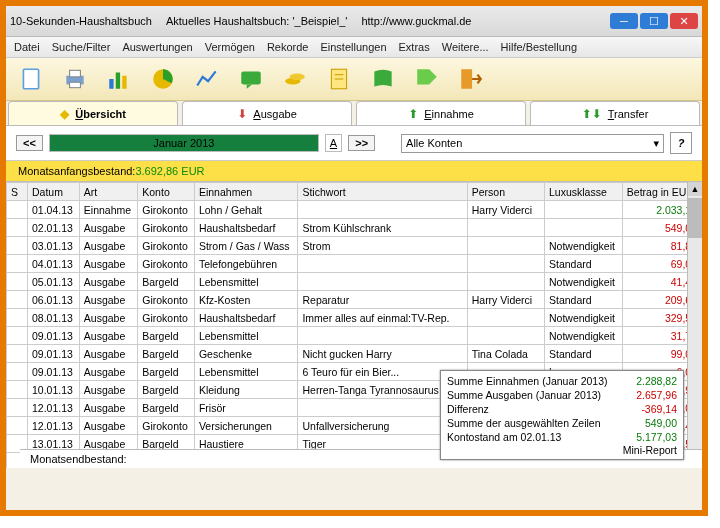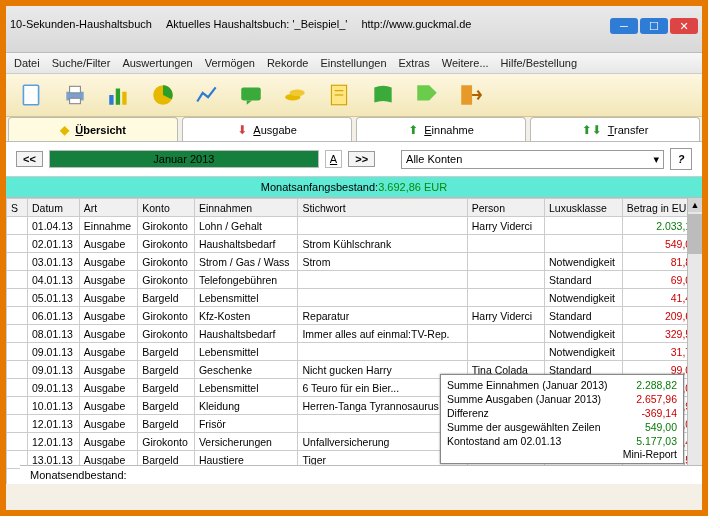--- a/index.html
+++ b/index.html
@@ -1,48 +1,48 @@
 <!DOCTYPE html>
 <html><head>
 <meta charset="utf-8">
 <style>
 html,body{margin:0;padding:0;font-family:Tahoma,Arial,sans-serif;font-size:11px;color:#000}
 .frame{border:6px solid #e67a00;width:708px;height:516px;box-sizing:border-box;background:#f4f0e6;overflow:hidden;position:relative}
-.titlebar{background:linear-gradient(#eaeaea,#d8d8d8);height:22px;display:flex;padding:12px 4px;gap:14px;border-bottom:1px solid #bbb;font-size:11px}
+.titlebar{background:linear-gradient(#eaeaea,#d8d8d8);height:22px;display:flex;align-items:center;padding:4px 4px;gap:14px;border-bottom:1px solid #bbb;font-size:11px}
 .titlebar .spacer{flex:1}
 .winbtns{display:flex;gap:2px}
 .winbtn{width:28px;height:16px;border-radius:3px;display:flex;align-items:center;justify-content:center;color:#fff;font-size:11px}
 .min{background:#2e7cd6}.max{background:#2e7cd6}.close{background:#d44}
 .menubar{background:linear-gradient(#f7f7f7,#e7e7e7);height:20px;display:flex;align-items:center;gap:12px;padding:0 8px;border-bottom:1px solid #ccc}
 .menubar span{color:#222}
 .toolbar{background:linear-gradient(#fdf7e0,#f3e7b8);height:42px;display:flex;align-items:center;gap:14px;padding:0 10px;border-bottom:1px solid #d4c68a}
 .ticon{width:30px;height:30px;display:flex;align-items:center;justify-content:center}
 .ticon svg{width:26px;height:26px}
 .tabs{display:flex;height:24px;background:#f4f0e6;border-bottom:1px solid #bbb}
 .tab{flex:1;display:flex;align-items:center;justify-content:center;gap:6px;border:1px solid #bbb;border-bottom:none;margin:0 2px;background:#fff;border-radius:4px 4px 0 0}
 .tab.active{background:#fffbe0;font-weight:bold}
 .tab .u{text-decoration:underline}
 .arrow{font-size:12px}
 .navrow{display:flex;align-items:center;gap:6px;padding:6px 10px;border-bottom:1px solid #ccc;background:#fff}
 .navbtn{border:1px solid #999;background:#f4f4f4;padding:1px 6px;font-weight:bold}
 .monthbox{flex:0 0 260px;text-align:center;border:1px solid #bbb;padding:2px 4px;background:#15803d}
 .akey{border:1px solid #bbb;background:#fff;padding:2px 4px;text-decoration:underline}
 .acctsel{flex:1;border:1px solid #999;background:#fff;padding:2px 4px;display:flex;justify-content:space-between}
 .helpbtn{border:1px solid #999;background:#fff;width:20px;height:20px;display:flex;align-items:center;justify-content:center;font-weight:bold;font-style:italic}
-.balrow{display:flex;justify-content:center;padding:4px 12px;border-bottom:1px solid #bbb;background:#5eead4}
+.balrow{display:flex;justify-content:flex-start;padding:4px 12px;border-bottom:1px solid #bbb;background:#fde047}
 .balval{color:#0a8a0a}
 .grid{background:#fff;height:286px;overflow:hidden;position:relative}
 table{border-collapse:collapse;width:100%;font-size:10.5px}
 th,td{border:1px solid #ccc;padding:1px 4px;height:15px;white-space:nowrap}
 th{background:#f0f0f0;font-weight:normal;text-align:left}
 .amt{text-align:right}
 .red{color:#c00}
 .green{color:#0a7a0a}
 .endbal{position:absolute;left:14px;bottom:0;right:0;background:#fff;border-top:1px solid #bbb;padding:3px 10px}
-.minirep{position:absolute;right:18px;bottom:20px;width:230px;background:#fff;border:1px solid #888;padding:3px 6px;font-size:10.5px;box-shadow:0 0 2px #888}
+.minirep{position:absolute;right:18px;bottom:8px;width:230px;background:#fff;border:1px solid #888;padding:3px 6px;font-size:10.5px;box-shadow:0 0 2px #888}
 .minirep .row{display:flex;justify-content:space-between;line-height:14px}
 .vscroll{position:absolute;right:0;top:0;bottom:0;width:14px;background:#e8e8e8;border-left:1px solid #bbb}
 .vscroll .up,.vscroll .down{height:14px;background:#d4d4d4;display:flex;align-items:center;justify-content:center;font-size:9px}
 .vscroll .thumb{height:40px;background:#bcbcbc;margin-top:2px}
 </style>
 </head>
 <body>
 
 <div class="frame">
   <div class="titlebar">

